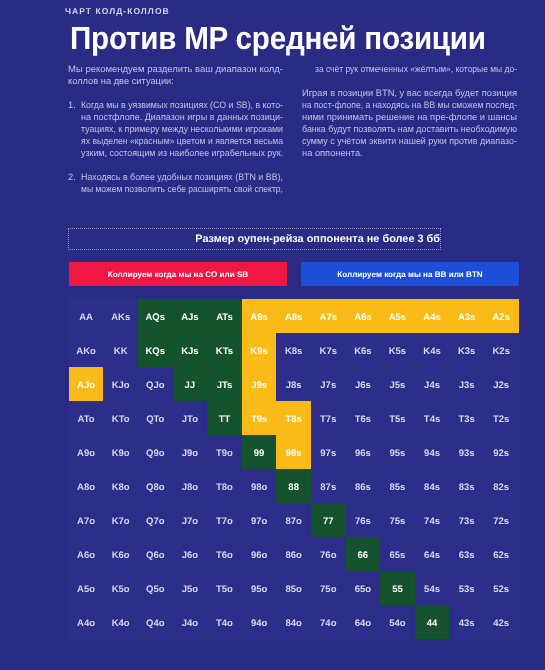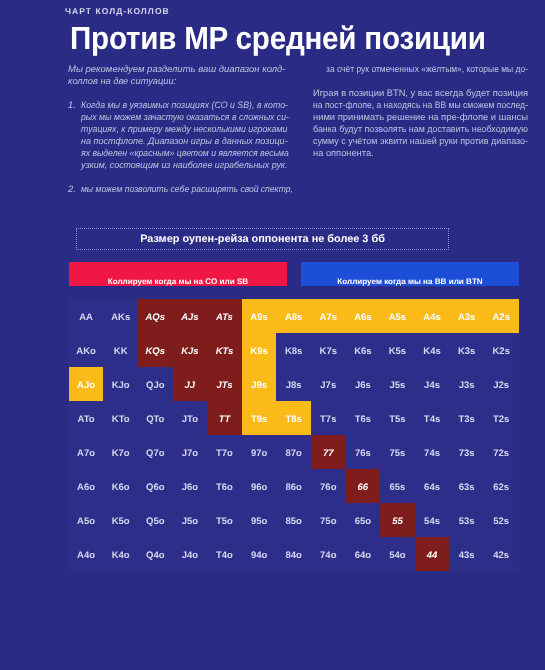--- a/index.html
+++ b/index.html
@@ -18,72 +18,72 @@
     color:#D5D6EC;line-height:10px;
   }
   .title{
     position:absolute;left:70.3px;top:26px;margin:0;
     font-size:32px;font-weight:700;letter-spacing:-0.25px;
     transform:scaleX(0.925);transform-origin:0 0;
     color:#ffffff;line-height:24px;white-space:nowrap;
   }
   .cols{position:absolute;left:68px;top:62.8px;width:450px;}
   .col{position:absolute;top:0;width:215px;font-size:9.3px;color:#BFC1E2;}
-  .colL{left:0;font-style:italic;}
-  .colR{left:245px;}
+  .colL{left:0;}
+  .colR{left:234px;}
   .blk{position:relative;}
   .ln{height:12.05px;line-height:12.05px;white-space:pre;}
   .lnin{display:inline-block;transform-origin:0 50%;white-space:pre;}
   .ln.last{text-align-last:left;}
   .paragraph{margin-bottom:12.05px;}
   .list-item,.list-item-continued{padding-left:13px;margin-bottom:12.05px;}
   .num{position:absolute;left:0;top:0;line-height:12.05px;}
   .note{
-    position:absolute;left:76px;top:228px;width:373px;height:22px;
+    position:absolute;left:68px;top:228px;width:373px;height:22px;
     border:1px dotted #9092C8;box-sizing:border-box;
-    display:flex;align-items:center;justify-content:center;
+    display:flex;align-items:center;justify-content:flex-end;
     font-size:10.9px;font-weight:700;color:#ffffff;
   }
   .legend{position:absolute;left:68px;top:262px;width:450px;height:24px;}
-  .lg{position:absolute;top:0;height:24px;display:flex;align-items:flex-end;justify-content:center;
+  .lg{position:absolute;top:0;height:24px;display:flex;align-items:center;justify-content:center;
       font-size:8.1px;font-weight:700;color:#ffffff;}
   .lg1{left:1px;width:218px;}
   .lg2{left:233px;width:218px;}
   .grid{position:absolute;left:68.8px;top:298.8px;width:450px;}
   .grow{display:flex;align-items:center;}
   .cell{width:34.6px;height:34.0px;display:flex;align-items:center;justify-content:center;
         font-size:9.5px;font-weight:700;line-height:9.5px;padding-top:3.4px;box-sizing:border-box;}
   .cb{background:#2C2E8A;color:#D5D7EF;}
-  .cr{background:#7f1d1d;color:#ffffff;font-style:italic;}
+  .cr{background:#14532d;color:#ffffff;}
   .cy{background:#FABB19;color:#ffffff;}
 </style>
 </head>
 <body>
 
 <div class="page">
   <div class="eyebrow">ЧАРТ КОЛД-КОЛЛОВ</div>
   <h1 class="title">Против MP средней позиции</h1>
 
   <div class="cols">
     <div class="col colL" id="colL">
         <div class="blk paragraph">
           <div class="ln"><span class="lnin" style="transform: scaleX(1.02161);">Мы рекомендуем разделить ваш диапазон колд-</span></div>
           <div class="ln last"><span class="lnin">коллов на две ситуации:</span></div>
         </div>
         <div class="blk list-item">
           <span class="num">1.</span>
           <div class="ln"><span class="lnin" style="transform: scaleX(0.945306);">Когда мы в уязвимых позициях (CO и SB), в кото-</span></div>
-          <div class="ln"><span class="lnin" style="transform: scaleX(0.939057);">рых мы можем зачастую оказаться в сложных си-</span></div>
+          <div class="ln"><span class="lnin" style="transform: scaleX(0.97203);">на постфлопе. Диапазон игры в данных позици-</span></div>
           <div class="ln"><span class="lnin" style="transform: scaleX(0.946413);">туациях, к примеру между несколькими игроками</span></div>
-          <div class="ln"><span class="lnin" style="transform: scaleX(0.97203);">на постфлопе. Диапазон игры в данных позици-</span></div>
           <div class="ln"><span class="lnin" style="transform: scaleX(0.933699);">ях выделен «красным» цветом и является весьма</span></div>
           <div class="ln last"><span class="lnin" style="transform: scaleX(0.955789);">узким, состоящим из наиболее играбельных рук.</span></div>
         </div>
         <div class="blk list-item">
           <span class="num">2.</span>
+          <div class="ln"><span class="lnin" style="transform: scaleX(0.953392);">Находясь в более удобных позициях (BTN и BB),</span></div>
           <div class="ln last"><span class="lnin" style="transform: scaleX(0.920142);">мы можем позволить себе расширять свой спектр,</span></div>
         </div>
       </div>
     <div class="col colR" id="colR">
         <div class="blk list-item-continued">
           <div class="ln"><span class="lnin" style="transform: scaleX(0.911835);">за счёт рук отмеченных «жёлтым», которые мы до-</span></div>
         </div>
         <div class="blk paragraph">
           <div class="ln"><span class="lnin" style="transform: scaleX(1.00401);">Играя в позиции BTN, у вас всегда будет позиция</span></div>
           <div class="ln"><span class="lnin" style="transform: scaleX(0.924793);">на пост-флопе, а находясь на BB мы сможем послед-</span></div>
@@ -163,20 +163,50 @@
         <div class="cell cy">T9s</div>
         <div class="cell cy">T8s</div>
         <div class="cell cb">T7s</div>
         <div class="cell cb">T6s</div>
         <div class="cell cb">T5s</div>
         <div class="cell cb">T4s</div>
         <div class="cell cb">T3s</div>
         <div class="cell cb">T2s</div>
       </div>
       <div class="grow">
+        <div class="cell cb">A9o</div>
+        <div class="cell cb">K9o</div>
+        <div class="cell cb">Q9o</div>
+        <div class="cell cb">J9o</div>
+        <div class="cell cb">T9o</div>
+        <div class="cell cr">99</div>
+        <div class="cell cy">98s</div>
+        <div class="cell cb">97s</div>
+        <div class="cell cb">96s</div>
+        <div class="cell cb">95s</div>
+        <div class="cell cb">94s</div>
+        <div class="cell cb">93s</div>
+        <div class="cell cb">92s</div>
+      </div>
+      <div class="grow">
+        <div class="cell cb">A8o</div>
+        <div class="cell cb">K8o</div>
+        <div class="cell cb">Q8o</div>
+        <div class="cell cb">J8o</div>
+        <div class="cell cb">T8o</div>
+        <div class="cell cb">98o</div>
+        <div class="cell cr">88</div>
+        <div class="cell cb">87s</div>
+        <div class="cell cb">86s</div>
+        <div class="cell cb">85s</div>
+        <div class="cell cb">84s</div>
+        <div class="cell cb">83s</div>
+        <div class="cell cb">82s</div>
+      </div>
+      <div class="grow">
         <div class="cell cb">A7o</div>
         <div class="cell cb">K7o</div>
         <div class="cell cb">Q7o</div>
         <div class="cell cb">J7o</div>
         <div class="cell cb">T7o</div>
         <div class="cell cb">97o</div>
         <div class="cell cb">87o</div>
         <div class="cell cr">77</div>
         <div class="cell cb">76s</div>
         <div class="cell cb">75s</div>

